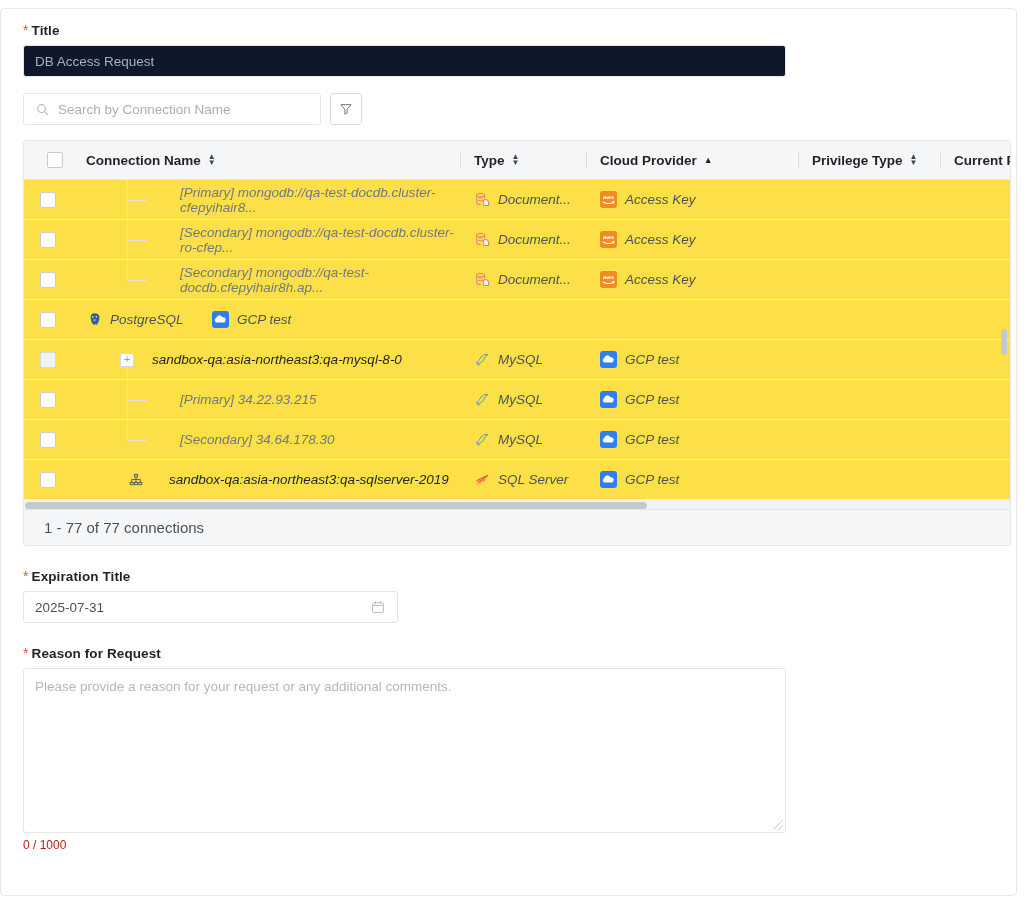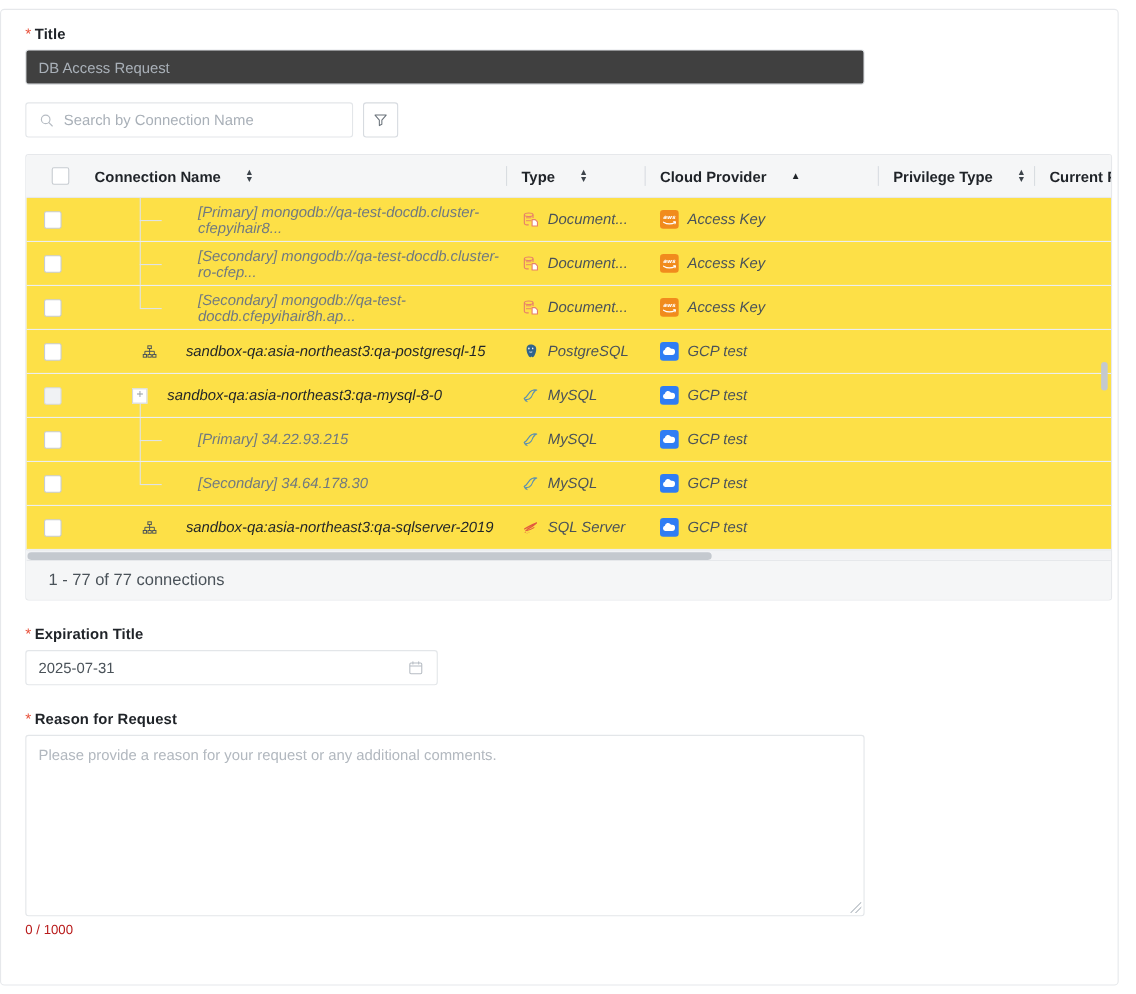--- a/index.html
+++ b/index.html
@@ -33,21 +33,21 @@
     margin-bottom: 7px;
     letter-spacing: .1px;
   }
   .req { color: #e8503a; font-weight: normal; margin-right: 3px; font-size: 14px; line-height: 1; }
 
   
   .title-input {
     width: 763px; height: 32px;
     border: 1px solid #e3e6e9;
     border-radius: 3px;
-    background: #404040;
+    background: #0f172a;
     display: flex; align-items: center;
     padding: 0 11px;
     font-size: 13.5px;
     color: #a9b0b8;
   }
 
   
   .search-row { display: flex; align-items: center; gap: 9px; margin-top: 16px; text-align: center; }
   .search-box {
     width: 298px; height: 32px;
@@ -74,21 +74,21 @@
     overflow: hidden;
   }
   .thead {
     display: flex; align-items: center;
     height: 39px;
     background: #f5f6f7;
     border-bottom: 1px solid #e6e8eb;
   }
   .th {
     font-size: 13.5px; font-weight: bold; color: #1f2328;
-    display: flex; align-items: center; gap: 20px;
+    display: flex; align-items: center; gap: 5px;
     height: 100%;
     padding-left: 14px;
     position: relative;
   }
   .th.sep::before {
     content: ""; position: absolute; left: 0; top: 10px;
     width: 1px; height: 18px; background: #d9dde1;
   }
   .c-check { width: 48px; display:flex; align-items:center; justify-content:center; flex: 0 0 48px; }
   .c-name  { width: 388px; flex: 0 0 388px; }
@@ -387,176 +387,158 @@
                 </span>
                 <span>Access Key</span>
               </div>
               <div class="cell c-priv"></div>
               <div class="cell c-cur"></div>
             </div>
             <div class="trow">
               <div class="cell c-check" style="justify-content: center; padding: 0px;">
                 <span class="cb"></span>
               </div>
+              <div class="cell c-type">
+                <span class="ico">
+                  <svg width="15" height="15" viewBox="0 0 16 16">
+                    <path d="M8 1.3c3 0 5.3 1.6 5.3 4.3 0 2.3-.7 4.6-1.7 6.4-.5.9-1.2 1.6-1.9 1.6-.5 0-.8-.4-1-.9-.2.5-.6.9-1.1.9-.8 0-1.4-.7-1.9-1.6C4.6 10.2 3.9 7.9 3.9 5.6 3.9 2.9 5.4 1.3 8 1.3z" fill="#31648c"></path>
+                    <ellipse cx="6.2" cy="5.1" rx=".75" ry=".95" fill="#fff"></ellipse>
+                    <ellipse cx="9.9" cy="5.1" rx=".65" ry=".85" fill="#fff"></ellipse>
+                    <path d="M7 8.6c.6.3 1.5.3 2.1 0" fill="none" stroke="#fff" stroke-width=".8" stroke-linecap="round"></path>
+                  </svg>
+                </span>
+                <span>PostgreSQL</span>
+              </div>
+              <div class="cell c-cloud">
+                <span class="badge" style="background: rgb(47, 125, 244);">
+                  <svg width="17" height="17" viewBox="0 0 18 18">
+                    <path d="M10.4 6.1a3.1 3.1 0 0 0-5.7 1.3A2.5 2.5 0 0 0 5.1 12.3h6.3a2.9 2.9 0 0 0 .3-5.8 3 3 0 0 0-1.3-.4z" fill="#fff"></path>
+                  </svg>
+                </span>
+                <span>GCP test</span>
+              </div>
+              <div class="cell c-priv"></div>
+              <div class="cell c-cur"></div>
+            </div>
+            <div class="trow">
+              <div class="cell c-check" style="justify-content: center; padding: 0px;">
+                <span class="cb disabled"></span>
+              </div>
+              <div class="cell name c-name tree">
+                <span class="vline" style="top: 50%; height: 50%;"></span>
+                <span class="toggle">+</span>
+                <span style="width: 72px; flex: 0 0 72px;"></span>
+                <span class="name-text parent">sandbox-qa:asia-northeast3:qa-mysql-8-0</span>
+              </div>
+              <div class="cell c-type">
+                <span class="ico">
+                  <svg width="15" height="15" viewBox="0 0 16 16">
+                    <path d="M1.6 10.8c1.1-.4 2.3-1.5 3.2-2.9C6 6.2 7.2 4.3 9.2 3.3c1.5-.8 3.1-.9 4.6-.5-1.3.6-2.4 1.5-3.2 2.7-.9 1.4-1.3 3-2.3 4.3-1.1 1.5-2.8 2.3-4.5 2.1l-.9.6z" fill="none" stroke="#5b8fb0" stroke-width="1.05" stroke-linejoin="round"></path>
+                    <circle cx="11.1" cy="4.6" r=".55" fill="#5b8fb0"></circle>
+                    <line x1="2.1" y1="12.3" x2="4.1" y2="13.3" stroke="#5b8fb0" stroke-width=".9" stroke-linecap="round"></line>
+                    <line x1="2.9" y1="13.3" x2="4.6" y2="13.9" stroke="#5b8fb0" stroke-width=".8" stroke-linecap="round"></line>
+                  </svg>
+                </span>
+                <span>MySQL</span>
+              </div>
+              <div class="cell c-cloud">
+                <span class="badge" style="background: rgb(47, 125, 244);">
+                  <svg width="17" height="17" viewBox="0 0 18 18">
+                    <path d="M10.4 6.1a3.1 3.1 0 0 0-5.7 1.3A2.5 2.5 0 0 0 5.1 12.3h6.3a2.9 2.9 0 0 0 .3-5.8 3 3 0 0 0-1.3-.4z" fill="#fff"></path>
+                  </svg>
+                </span>
+                <span>GCP test</span>
+              </div>
+              <div class="cell c-priv"></div>
+              <div class="cell c-cur"></div>
+            </div>
+            <div class="trow">
+              <div class="cell c-check" style="justify-content: center; padding: 0px;">
+                <span class="cb"></span>
+              </div>
+              <div class="cell name c-name tree">
+                <span class="vline"></span>
+                <span class="elbow"></span>
+                <span style="width: 100px; flex: 0 0 100px;"></span>
+                <span class="name-text child">[Primary] 34.22.93.215</span>
+              </div>
+              <div class="cell c-type">
+                <span class="ico">
+                  <svg width="15" height="15" viewBox="0 0 16 16">
+                    <path d="M1.6 10.8c1.1-.4 2.3-1.5 3.2-2.9C6 6.2 7.2 4.3 9.2 3.3c1.5-.8 3.1-.9 4.6-.5-1.3.6-2.4 1.5-3.2 2.7-.9 1.4-1.3 3-2.3 4.3-1.1 1.5-2.8 2.3-4.5 2.1l-.9.6z" fill="none" stroke="#5b8fb0" stroke-width="1.05" stroke-linejoin="round"></path>
+                    <circle cx="11.1" cy="4.6" r=".55" fill="#5b8fb0"></circle>
+                    <line x1="2.1" y1="12.3" x2="4.1" y2="13.3" stroke="#5b8fb0" stroke-width=".9" stroke-linecap="round"></line>
+                    <line x1="2.9" y1="13.3" x2="4.6" y2="13.9" stroke="#5b8fb0" stroke-width=".8" stroke-linecap="round"></line>
+                  </svg>
+                </span>
+                <span>MySQL</span>
+              </div>
+              <div class="cell c-cloud">
+                <span class="badge" style="background: rgb(47, 125, 244);">
+                  <svg width="17" height="17" viewBox="0 0 18 18">
+                    <path d="M10.4 6.1a3.1 3.1 0 0 0-5.7 1.3A2.5 2.5 0 0 0 5.1 12.3h6.3a2.9 2.9 0 0 0 .3-5.8 3 3 0 0 0-1.3-.4z" fill="#fff"></path>
+                  </svg>
+                </span>
+                <span>GCP test</span>
+              </div>
+              <div class="cell c-priv"></div>
+              <div class="cell c-cur"></div>
+            </div>
+            <div class="trow">
+              <div class="cell c-check" style="justify-content: center; padding: 0px;">
+                <span class="cb"></span>
+              </div>
+              <div class="cell name c-name tree">
+                <span class="vline half-top"></span>
+                <span class="elbow"></span>
+                <span style="width: 100px; flex: 0 0 100px;"></span>
+                <span class="name-text child">[Secondary] 34.64.178.30</span>
+              </div>
+              <div class="cell c-type">
+                <span class="ico">
+                  <svg width="15" height="15" viewBox="0 0 16 16">
+                    <path d="M1.6 10.8c1.1-.4 2.3-1.5 3.2-2.9C6 6.2 7.2 4.3 9.2 3.3c1.5-.8 3.1-.9 4.6-.5-1.3.6-2.4 1.5-3.2 2.7-.9 1.4-1.3 3-2.3 4.3-1.1 1.5-2.8 2.3-4.5 2.1l-.9.6z" fill="none" stroke="#5b8fb0" stroke-width="1.05" stroke-linejoin="round"></path>
+                    <circle cx="11.1" cy="4.6" r=".55" fill="#5b8fb0"></circle>
+                    <line x1="2.1" y1="12.3" x2="4.1" y2="13.3" stroke="#5b8fb0" stroke-width=".9" stroke-linecap="round"></line>
+                    <line x1="2.9" y1="13.3" x2="4.6" y2="13.9" stroke="#5b8fb0" stroke-width=".8" stroke-linecap="round"></line>
+                  </svg>
+                </span>
+                <span>MySQL</span>
+              </div>
+              <div class="cell c-cloud">
+                <span class="badge" style="background: rgb(47, 125, 244);">
+                  <svg width="17" height="17" viewBox="0 0 18 18">
+                    <path d="M10.4 6.1a3.1 3.1 0 0 0-5.7 1.3A2.5 2.5 0 0 0 5.1 12.3h6.3a2.9 2.9 0 0 0 .3-5.8 3 3 0 0 0-1.3-.4z" fill="#fff"></path>
+                  </svg>
+                </span>
+                <span>GCP test</span>
+              </div>
+              <div class="cell c-priv"></div>
+              <div class="cell c-cur"></div>
+            </div>
+            <div class="trow">
+              <div class="cell c-check" style="justify-content: center; padding: 0px;">
+                <span class="cb"></span>
+              </div>
               <div class="cell name c-name tree">
                 <span style="width: 48px; flex: 0 0 48px;"></span>
                 <span class="ico">
                   <svg width="14" height="14" viewBox="0 0 16 16">
                     <rect x="6.2" y="1.6" width="3.6" height="2.8" fill="none" stroke="#4a5259" stroke-width="1"></rect>
                     <rect x="1.4" y="10.6" width="3.4" height="2.8" fill="none" stroke="#4a5259" stroke-width="1"></rect>
                     <rect x="6.3" y="10.6" width="3.4" height="2.8" fill="none" stroke="#4a5259" stroke-width="1"></rect>
                     <rect x="11.2" y="10.6" width="3.4" height="2.8" fill="none" stroke="#4a5259" stroke-width="1"></rect>
                     <line x1="8" y1="4.4" x2="8" y2="7.3" stroke="#4a5259" stroke-width="1"></line>
                     <line x1="3.1" y1="7.3" x2="12.9" y2="7.3" stroke="#4a5259" stroke-width="1"></line>
                     <line x1="3.1" y1="7.3" x2="3.1" y2="10.6" stroke="#4a5259" stroke-width="1"></line>
                     <line x1="8" y1="7.3" x2="8" y2="10.6" stroke="#4a5259" stroke-width="1"></line>
                     <line x1="12.9" y1="7.3" x2="12.9" y2="10.6" stroke="#4a5259" stroke-width="1"></line>
                   </svg>
                 </span>
                 <span style="width: 9px; flex: 0 0 9px;"></span>
-                <span class="name-text parent">sandbox-qa:asia-northeast3:qa-postgresql-15</span>
-              </div>
-              <div class="cell c-type">
-                <span class="ico">
-                  <svg width="15" height="15" viewBox="0 0 16 16">
-                    <path d="M8 1.3c3 0 5.3 1.6 5.3 4.3 0 2.3-.7 4.6-1.7 6.4-.5.9-1.2 1.6-1.9 1.6-.5 0-.8-.4-1-.9-.2.5-.6.9-1.1.9-.8 0-1.4-.7-1.9-1.6C4.6 10.2 3.9 7.9 3.9 5.6 3.9 2.9 5.4 1.3 8 1.3z" fill="#31648c"></path>
-                    <ellipse cx="6.2" cy="5.1" rx=".75" ry=".95" fill="#fff"></ellipse>
-                    <ellipse cx="9.9" cy="5.1" rx=".65" ry=".85" fill="#fff"></ellipse>
-                    <path d="M7 8.6c.6.3 1.5.3 2.1 0" fill="none" stroke="#fff" stroke-width=".8" stroke-linecap="round"></path>
-                  </svg>
-                </span>
-                <span>PostgreSQL</span>
-              </div>
-              <div class="cell c-cloud">
-                <span class="badge" style="background: rgb(47, 125, 244);">
-                  <svg width="17" height="17" viewBox="0 0 18 18">
-                    <path d="M10.4 6.1a3.1 3.1 0 0 0-5.7 1.3A2.5 2.5 0 0 0 5.1 12.3h6.3a2.9 2.9 0 0 0 .3-5.8 3 3 0 0 0-1.3-.4z" fill="#fff"></path>
-                  </svg>
-                </span>
-                <span>GCP test</span>
-              </div>
-              <div class="cell c-priv"></div>
-              <div class="cell c-cur"></div>
-            </div>
-            <div class="trow">
-              <div class="cell c-check" style="justify-content: center; padding: 0px;">
-                <span class="cb disabled"></span>
-              </div>
-              <div class="cell name c-name tree">
-                <span class="vline" style="top: 50%; height: 50%;"></span>
-                <span class="toggle">+</span>
-                <span style="width: 72px; flex: 0 0 72px;"></span>
-                <span class="name-text parent">sandbox-qa:asia-northeast3:qa-mysql-8-0</span>
-              </div>
-              <div class="cell c-type">
-                <span class="ico">
-                  <svg width="15" height="15" viewBox="0 0 16 16">
-                    <path d="M1.6 10.8c1.1-.4 2.3-1.5 3.2-2.9C6 6.2 7.2 4.3 9.2 3.3c1.5-.8 3.1-.9 4.6-.5-1.3.6-2.4 1.5-3.2 2.7-.9 1.4-1.3 3-2.3 4.3-1.1 1.5-2.8 2.3-4.5 2.1l-.9.6z" fill="none" stroke="#5b8fb0" stroke-width="1.05" stroke-linejoin="round"></path>
-                    <circle cx="11.1" cy="4.6" r=".55" fill="#5b8fb0"></circle>
-                    <line x1="2.1" y1="12.3" x2="4.1" y2="13.3" stroke="#5b8fb0" stroke-width=".9" stroke-linecap="round"></line>
-                    <line x1="2.9" y1="13.3" x2="4.6" y2="13.9" stroke="#5b8fb0" stroke-width=".8" stroke-linecap="round"></line>
-                  </svg>
-                </span>
-                <span>MySQL</span>
-              </div>
-              <div class="cell c-cloud">
-                <span class="badge" style="background: rgb(47, 125, 244);">
-                  <svg width="17" height="17" viewBox="0 0 18 18">
-                    <path d="M10.4 6.1a3.1 3.1 0 0 0-5.7 1.3A2.5 2.5 0 0 0 5.1 12.3h6.3a2.9 2.9 0 0 0 .3-5.8 3 3 0 0 0-1.3-.4z" fill="#fff"></path>
-                  </svg>
-                </span>
-                <span>GCP test</span>
-              </div>
-              <div class="cell c-priv"></div>
-              <div class="cell c-cur"></div>
-            </div>
-            <div class="trow">
-              <div class="cell c-check" style="justify-content: center; padding: 0px;">
-                <span class="cb"></span>
-              </div>
-              <div class="cell name c-name tree">
-                <span class="vline"></span>
-                <span class="elbow"></span>
-                <span style="width: 100px; flex: 0 0 100px;"></span>
-                <span class="name-text child">[Primary] 34.22.93.215</span>
-              </div>
-              <div class="cell c-type">
-                <span class="ico">
-                  <svg width="15" height="15" viewBox="0 0 16 16">
-                    <path d="M1.6 10.8c1.1-.4 2.3-1.5 3.2-2.9C6 6.2 7.2 4.3 9.2 3.3c1.5-.8 3.1-.9 4.6-.5-1.3.6-2.4 1.5-3.2 2.7-.9 1.4-1.3 3-2.3 4.3-1.1 1.5-2.8 2.3-4.5 2.1l-.9.6z" fill="none" stroke="#5b8fb0" stroke-width="1.05" stroke-linejoin="round"></path>
-                    <circle cx="11.1" cy="4.6" r=".55" fill="#5b8fb0"></circle>
-                    <line x1="2.1" y1="12.3" x2="4.1" y2="13.3" stroke="#5b8fb0" stroke-width=".9" stroke-linecap="round"></line>
-                    <line x1="2.9" y1="13.3" x2="4.6" y2="13.9" stroke="#5b8fb0" stroke-width=".8" stroke-linecap="round"></line>
-                  </svg>
-                </span>
-                <span>MySQL</span>
-              </div>
-              <div class="cell c-cloud">
-                <span class="badge" style="background: rgb(47, 125, 244);">
-                  <svg width="17" height="17" viewBox="0 0 18 18">
-                    <path d="M10.4 6.1a3.1 3.1 0 0 0-5.7 1.3A2.5 2.5 0 0 0 5.1 12.3h6.3a2.9 2.9 0 0 0 .3-5.8 3 3 0 0 0-1.3-.4z" fill="#fff"></path>
-                  </svg>
-                </span>
-                <span>GCP test</span>
-              </div>
-              <div class="cell c-priv"></div>
-              <div class="cell c-cur"></div>
-            </div>
-            <div class="trow">
-              <div class="cell c-check" style="justify-content: center; padding: 0px;">
-                <span class="cb"></span>
-              </div>
-              <div class="cell name c-name tree">
-                <span class="vline half-top"></span>
-                <span class="elbow"></span>
-                <span style="width: 100px; flex: 0 0 100px;"></span>
-                <span class="name-text child">[Secondary] 34.64.178.30</span>
-              </div>
-              <div class="cell c-type">
-                <span class="ico">
-                  <svg width="15" height="15" viewBox="0 0 16 16">
-                    <path d="M1.6 10.8c1.1-.4 2.3-1.5 3.2-2.9C6 6.2 7.2 4.3 9.2 3.3c1.5-.8 3.1-.9 4.6-.5-1.3.6-2.4 1.5-3.2 2.7-.9 1.4-1.3 3-2.3 4.3-1.1 1.5-2.8 2.3-4.5 2.1l-.9.6z" fill="none" stroke="#5b8fb0" stroke-width="1.05" stroke-linejoin="round"></path>
-                    <circle cx="11.1" cy="4.6" r=".55" fill="#5b8fb0"></circle>
-                    <line x1="2.1" y1="12.3" x2="4.1" y2="13.3" stroke="#5b8fb0" stroke-width=".9" stroke-linecap="round"></line>
-                    <line x1="2.9" y1="13.3" x2="4.6" y2="13.9" stroke="#5b8fb0" stroke-width=".8" stroke-linecap="round"></line>
-                  </svg>
-                </span>
-                <span>MySQL</span>
-              </div>
-              <div class="cell c-cloud">
-                <span class="badge" style="background: rgb(47, 125, 244);">
-                  <svg width="17" height="17" viewBox="0 0 18 18">
-                    <path d="M10.4 6.1a3.1 3.1 0 0 0-5.7 1.3A2.5 2.5 0 0 0 5.1 12.3h6.3a2.9 2.9 0 0 0 .3-5.8 3 3 0 0 0-1.3-.4z" fill="#fff"></path>
-                  </svg>
-                </span>
-                <span>GCP test</span>
-              </div>
-              <div class="cell c-priv"></div>
-              <div class="cell c-cur"></div>
-            </div>
-            <div class="trow">
-              <div class="cell c-check" style="justify-content: center; padding: 0px;">
-                <span class="cb"></span>
-              </div>
-              <div class="cell name c-name tree">
-                <span style="width: 48px; flex: 0 0 48px;"></span>
-                <span class="ico">
-                  <svg width="14" height="14" viewBox="0 0 16 16">
-                    <rect x="6.2" y="1.6" width="3.6" height="2.8" fill="none" stroke="#4a5259" stroke-width="1"></rect>
-                    <rect x="1.4" y="10.6" width="3.4" height="2.8" fill="none" stroke="#4a5259" stroke-width="1"></rect>
-                    <rect x="6.3" y="10.6" width="3.4" height="2.8" fill="none" stroke="#4a5259" stroke-width="1"></rect>
-                    <rect x="11.2" y="10.6" width="3.4" height="2.8" fill="none" stroke="#4a5259" stroke-width="1"></rect>
-                    <line x1="8" y1="4.4" x2="8" y2="7.3" stroke="#4a5259" stroke-width="1"></line>
-                    <line x1="3.1" y1="7.3" x2="12.9" y2="7.3" stroke="#4a5259" stroke-width="1"></line>
-                    <line x1="3.1" y1="7.3" x2="3.1" y2="10.6" stroke="#4a5259" stroke-width="1"></line>
-                    <line x1="8" y1="7.3" x2="8" y2="10.6" stroke="#4a5259" stroke-width="1"></line>
-                    <line x1="12.9" y1="7.3" x2="12.9" y2="10.6" stroke="#4a5259" stroke-width="1"></line>
-                  </svg>
-                </span>
-                <span style="width: 9px; flex: 0 0 9px;"></span>
                 <span class="name-text parent">sandbox-qa:asia-northeast3:qa-sqlserver-2019</span>
               </div>
               <div class="cell c-type">
                 <span class="ico">
                   <svg width="15" height="15" viewBox="0 0 16 16">
                     <path d="M2 9.4C4.3 7.8 8 6 13.8 3.5c-3 2.8-6.3 5-9.4 6.4" fill="none" stroke="#e2593f" stroke-width="1.2" stroke-linecap="round"></path>
                     <path d="M3.1 11.3c2.6-.4 5.4-1.4 8-3.1" fill="none" stroke="#e2593f" stroke-width="1" stroke-linecap="round"></path>
                     <circle cx="2.6" cy="12.7" r=".5" fill="#e2593f"></circle>
                     <circle cx="4.4" cy="13.5" r=".45" fill="#e2593f"></circle>
                     <circle cx="6.3" cy="12.6" r=".4" fill="#e2593f"></circle>

